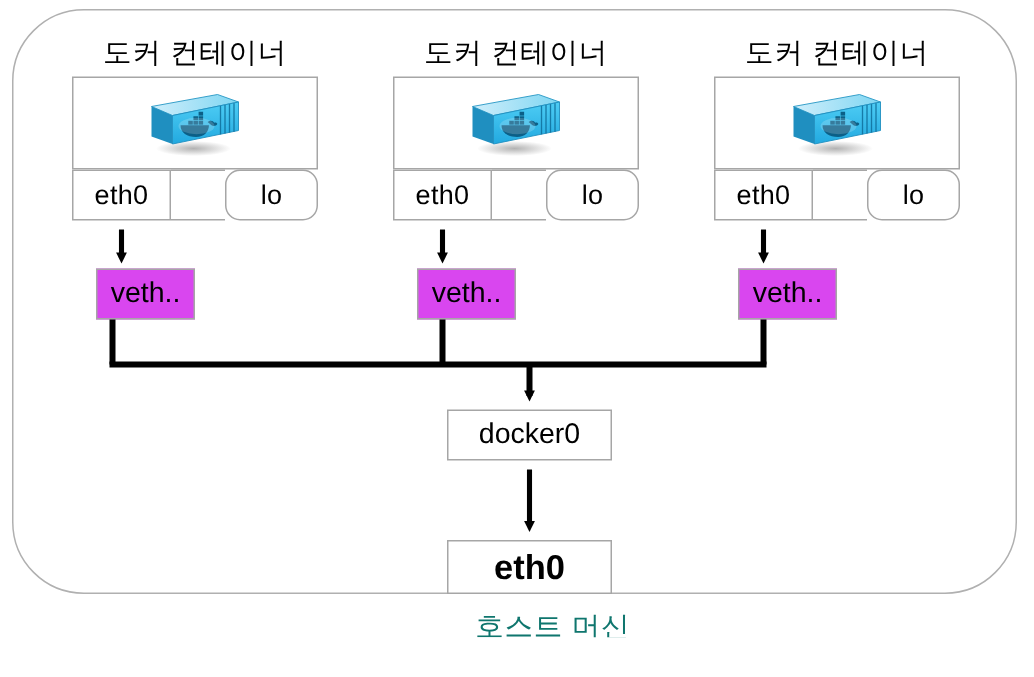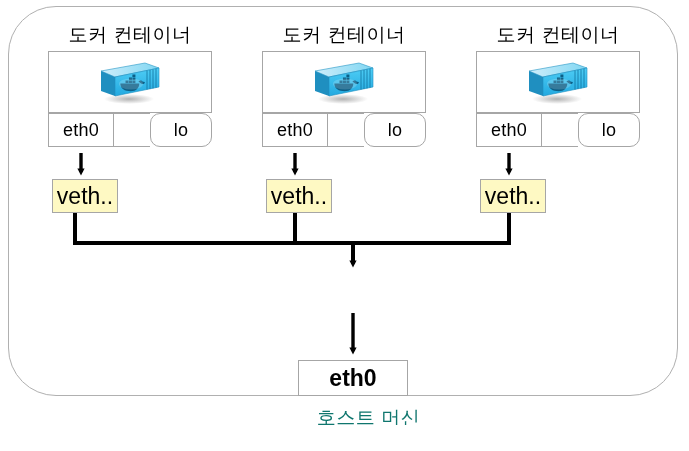--- a/index.html
+++ b/index.html
@@ -109,28 +109,28 @@
     width: 36px;
     height: 34px;
     border-top: 1px solid #a6a6a6;
     border-bottom: 1px solid #a6a6a6;
     box-sizing: border-box;
   }
 
   
   .veth-box {
     position: absolute;
-    left: 4px;
+    left: 16px;
     top: 157px;
     width: 66px;
     height: 34px;
     border: 1px solid #a6a6a6;
     box-sizing: border-box;
-    background: #fef9c3;
-    font-size: 23px;
+    background: #d946ef;
+    font-size: 19px;
     color: #000000;
     display: flex;
     align-items: center;
     justify-content: center;
   }
 
   
   .node-box {
     position: absolute;
     border: 1px solid #a6a6a6;
@@ -286,20 +286,21 @@
       </svg>
     </div>
     <div class="iface-row">
       <div class="iface-spacer"></div>
       <div class="iface-box iface-eth0">eth0</div>
       <div class="iface-box iface-lo">lo</div>
     </div>
     <div class="veth-box">veth..</div>
   </div>
 
+  <div class="node-box docker0-box">docker0</div>
 
   <div class="node-box host-eth0-box">eth0</div>
 
   <svg id="wires" viewBox="0 0 689 451">
     <defs>
       <marker id="arrowThick" markerWidth="9" markerHeight="9" refX="4.2" refY="4.2" orient="auto" markerUnits="userSpaceOnUse">
         <path d="M0.6,0.6 L7.8,4.2 L0.6,7.8 z" fill="#000000"></path>
       </marker>
     </defs>
 

